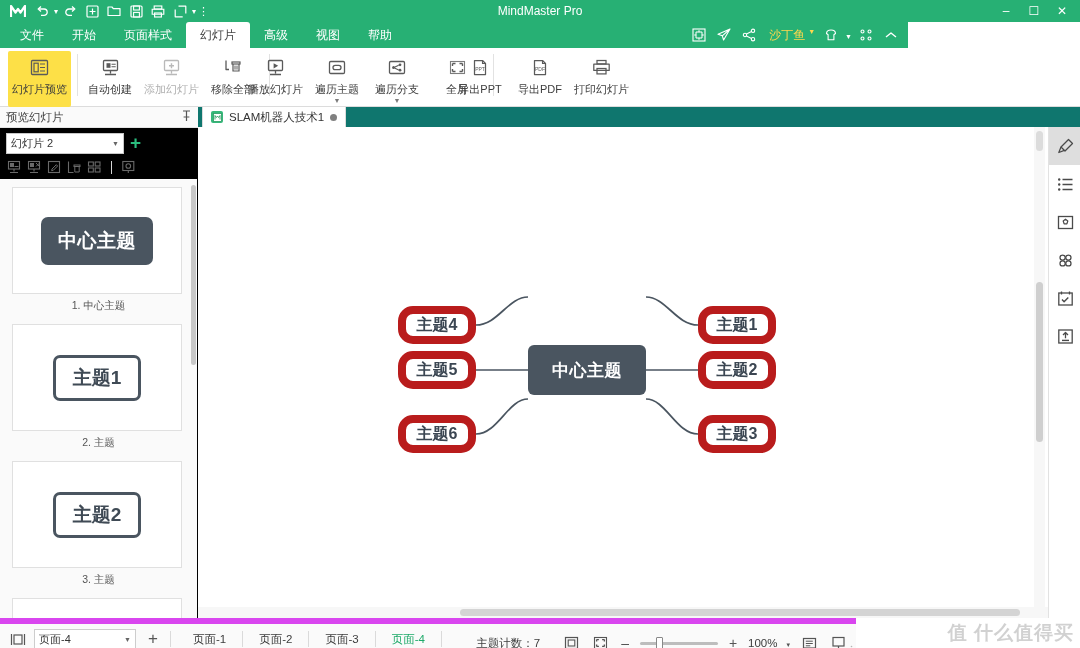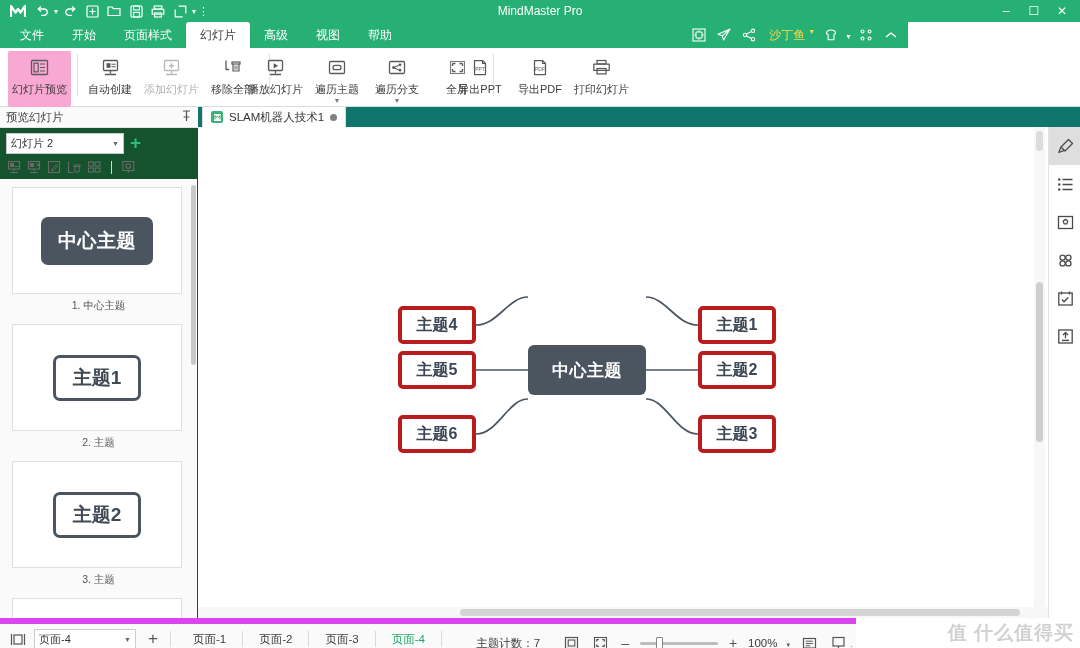--- a/index.html
+++ b/index.html
@@ -54,30 +54,30 @@
     position:absolute;left:0;top:48px;width:1080px;height:58px;
     background:#fff;border-bottom:1px solid #dcdcdc;
   }
   .rgroup{position:absolute;top:0;height:58px;display:flex;align-items:flex-start;}
   .rsep{width:1px;height:42px;background:#e2e2e2;margin:6px 6px 0 6px;}
   .rbtn{
     width:auto;min-width:52px;height:52px;margin-top:3px;
     display:flex;flex-direction:column;align-items:center;justify-content:flex-start;
     padding:4px 4px 0 4px;border-radius:2px;
   }
-  .rbtn.sel{background:#f9a8d4;}
+  .rbtn.sel{background:#fde047;}
   .rbtn.disabled{opacity:.42;}
   .ricon{height:24px;display:flex;align-items:center;justify-content:center;color:#5a5a5a;}
   .rlabel{font-size:11px;color:#3c3c3c;margin-top:3px;white-space:nowrap;}
   .rcaret{font-size:7px;color:#7a7a7a;line-height:6px;margin-top:1px;}
 
   
   .leftpanel{
     position:absolute;left:0;top:107px;width:198px;height:511px;
-    background:#14532d;border-right:1px solid #dedede;
+    background:#000000;border-right:1px solid #dedede;
   }
   .lp-header{
     height:20px;border-bottom:1px solid #e4e4e4;display:flex;align-items:center;
     padding:0 6px;background:#fafafa;
   }
   .lp-title{font-size:11.5px;color:#444;flex:1;}
   .lp-pin{color:#666;font-size:11px;}
   .lp-row1{height:26px;display:flex;align-items:center;padding:2px 6px 0 6px;gap:6px;}
   .lp-select{
     width:108px;height:19px;border:1px solid #c8c8c8;background:#fff;
@@ -145,21 +145,21 @@
   .vthumb2{position:absolute;left:2px;top:4px;width:7px;height:20px;background:#dcdcdc;border-radius:4px;}
 
   .node{
     position:absolute;display:flex;align-items:center;justify-content:center;
     box-sizing:border-box;font-weight:700;
   }
   .node.center{
     background:#4a5560;color:#fff;border-radius:6px;font-size:17px;letter-spacing:.5px;
   }
   .node.topic{
-    background:#fff;color:#3b4652;border:4px solid #b91c1c;border-radius:5px;font-size:16px;
+    background:#fff;color:#3b4652;border:8px solid #b91c1c;border-radius:15px;font-size:16px;
   }
   svg.links{position:absolute;left:0;top:0;width:850px;height:478px;pointer-events:none;}
 
   
   .rail{
     position:absolute;left:1048px;top:127px;width:32px;height:491px;
     background:#fff;border-left:1px solid #e2e2e2;
   }
   .railbtn{
     width:32px;height:38px;display:flex;align-items:center;justify-content:center;color:#5a5a5a;

